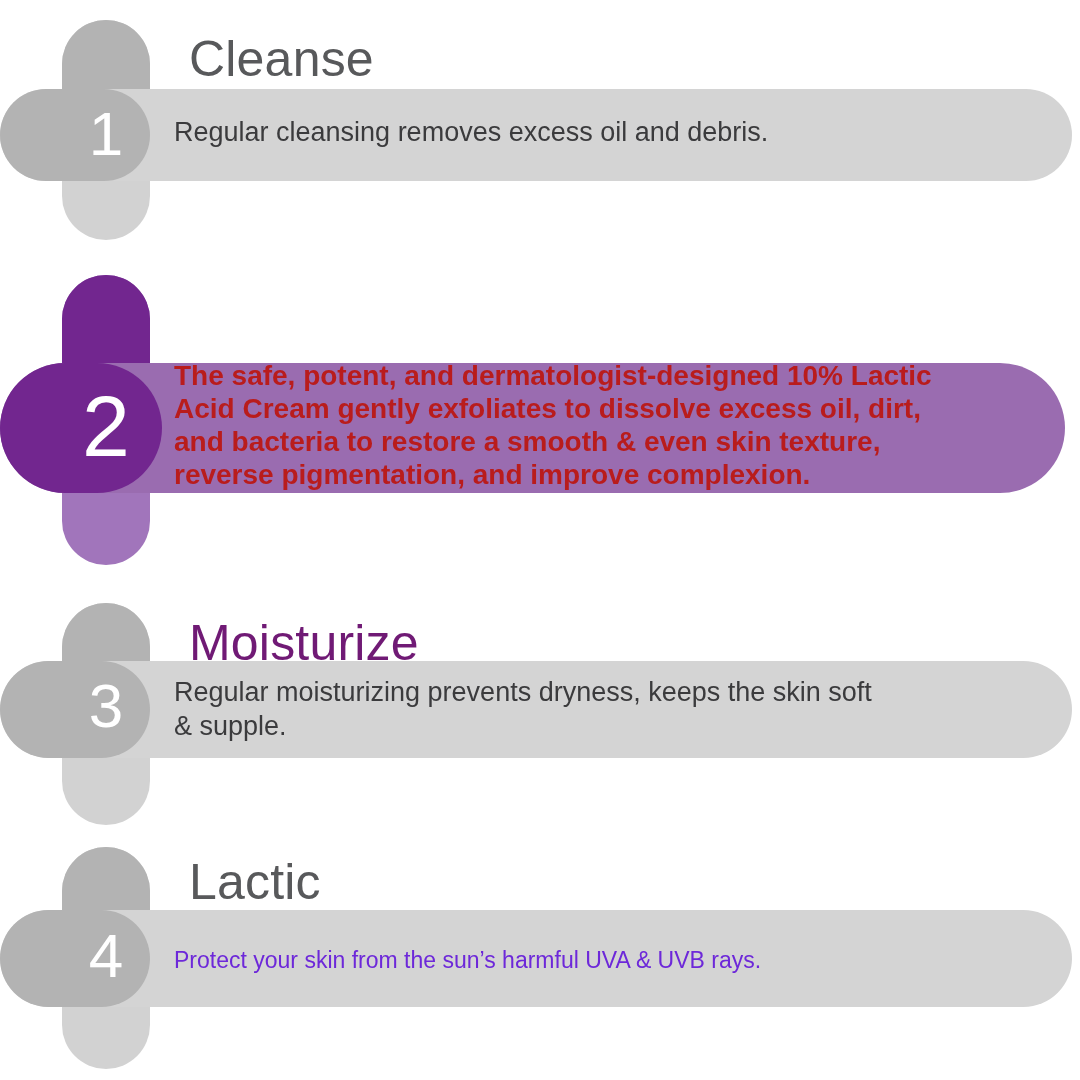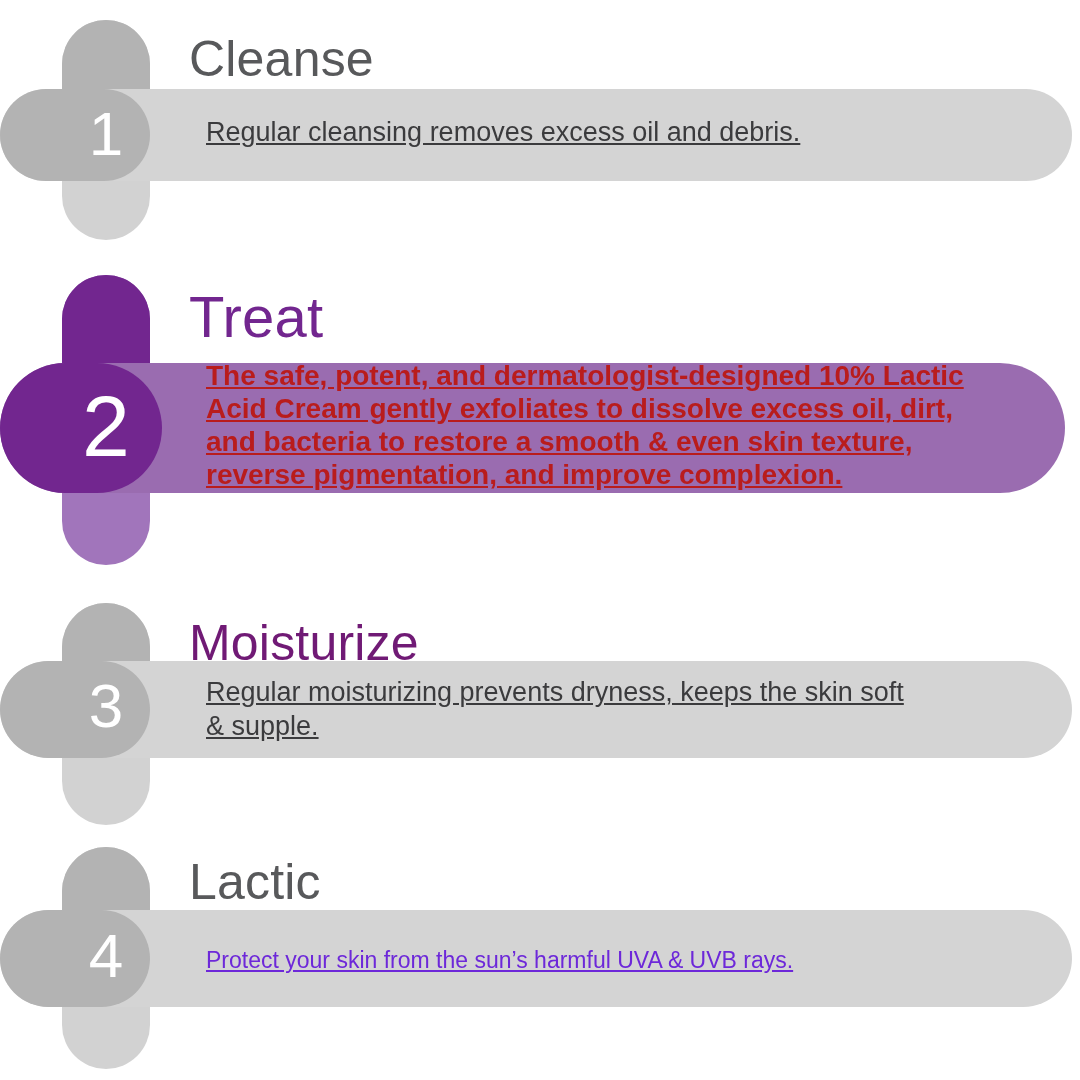--- a/index.html
+++ b/index.html
@@ -79,24 +79,23 @@
     position: absolute;
     left: 189px;
     z-index: 6;
     font-weight: 400;
     white-space: nowrap;
     letter-spacing: 0.2px;
   }
 
   .step-desc {
     position: absolute;
-    left: 206px;
+    left: 174px;
     z-index: 6;
     font-weight: 400;
-    text-decoration: underline;
   }
 
   
   #step-1 { top: 0; height: 265px; }
   #step-1 .badge-vertical   { top: 20px;  height: 220px; background: #d2d2d2; }
   #step-1 .content-bar      { top: 89px;  height: 92px; width: 1072px; background: #d4d4d4; }
   #step-1 .badge-horizontal { top: 89px;  height: 92px; width: 150px;  background: #b3b3b3; }
   #step-1 .badge-vertical-top { top: 20px; height: 69px; background: #b3b3b3; }
   #step-1 .badge-number     { top: 103px; font-size: 62px; }
   #step-1 .step-title       { top: 30px;  font-size: 50px; color: #58595b; }
@@ -150,21 +149,20 @@
       <span class="desc-line">Regular cleansing removes excess oil and debris.</span>
     </div>
   </div>
 
   <div class="step" id="step-2">
     <div class="badge-vertical"></div>
     <div class="content-bar"></div>
     <div class="badge-horizontal"></div>
     <div class="badge-vertical-top"></div>
     <div class="badge-number">2</div>
-    <div class="step-title">Treat</div>
     <div class="step-desc">
       <span class="desc-line">The safe, potent, and dermatologist-designed 10% Lactic</span>
       <span class="desc-line">Acid Cream gently exfoliates to dissolve excess oil, dirt,</span>
       <span class="desc-line">and bacteria to restore a smooth &amp; even skin texture,</span>
       <span class="desc-line">reverse pigmentation, and improve complexion.</span>
     </div>
   </div>
 
   <div class="step" id="step-3">
     <div class="badge-vertical"></div>

